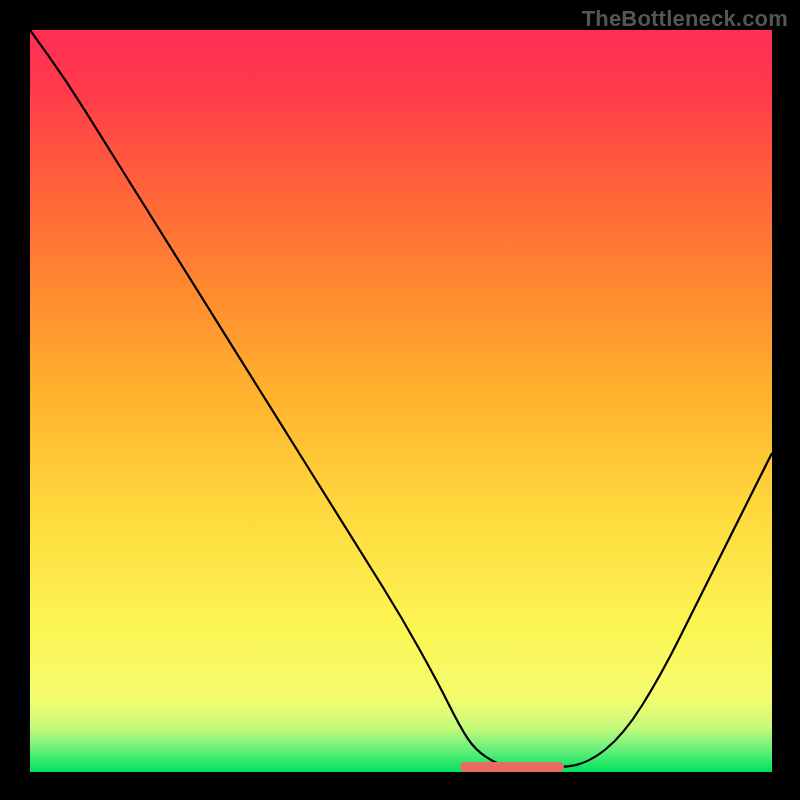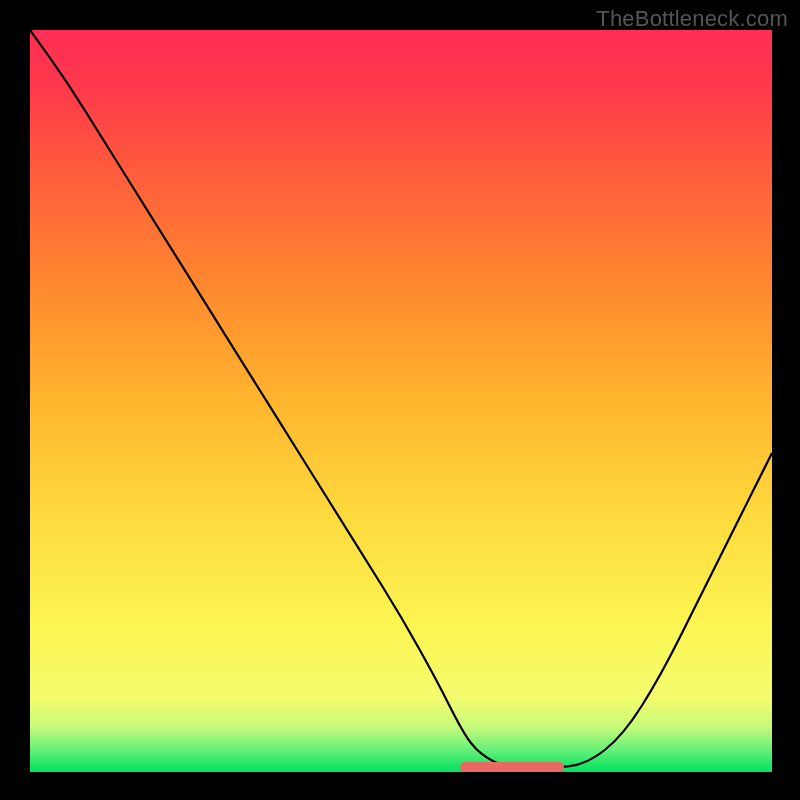--- a/index.html
+++ b/index.html
@@ -16,21 +16,21 @@
     width: 800px;
     height: 800px;
     background: #000;
   }
   .watermark {
     position: absolute;
     top: 6px;
     right: 12px;
     color: #555;
     font-size: 22px;
-    font-weight: 400;
+    font-weight: 700;
     letter-spacing: 0.2px;
     z-index: 10;
   }
   .plot-outer {
     position: absolute;
     left: 30px;
     top: 30px;
     width: 742px;
     height: 742px;
     background: #000;

